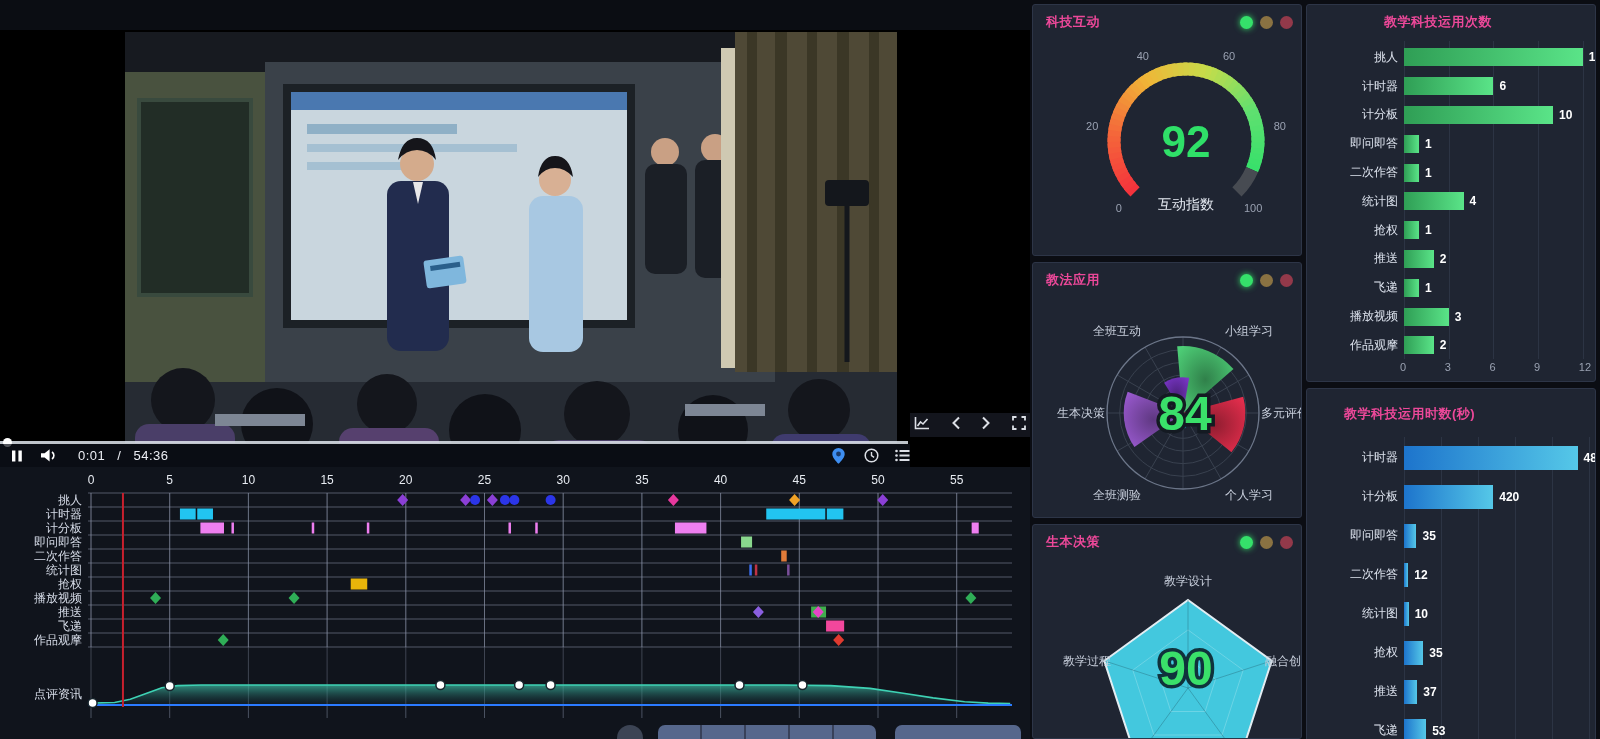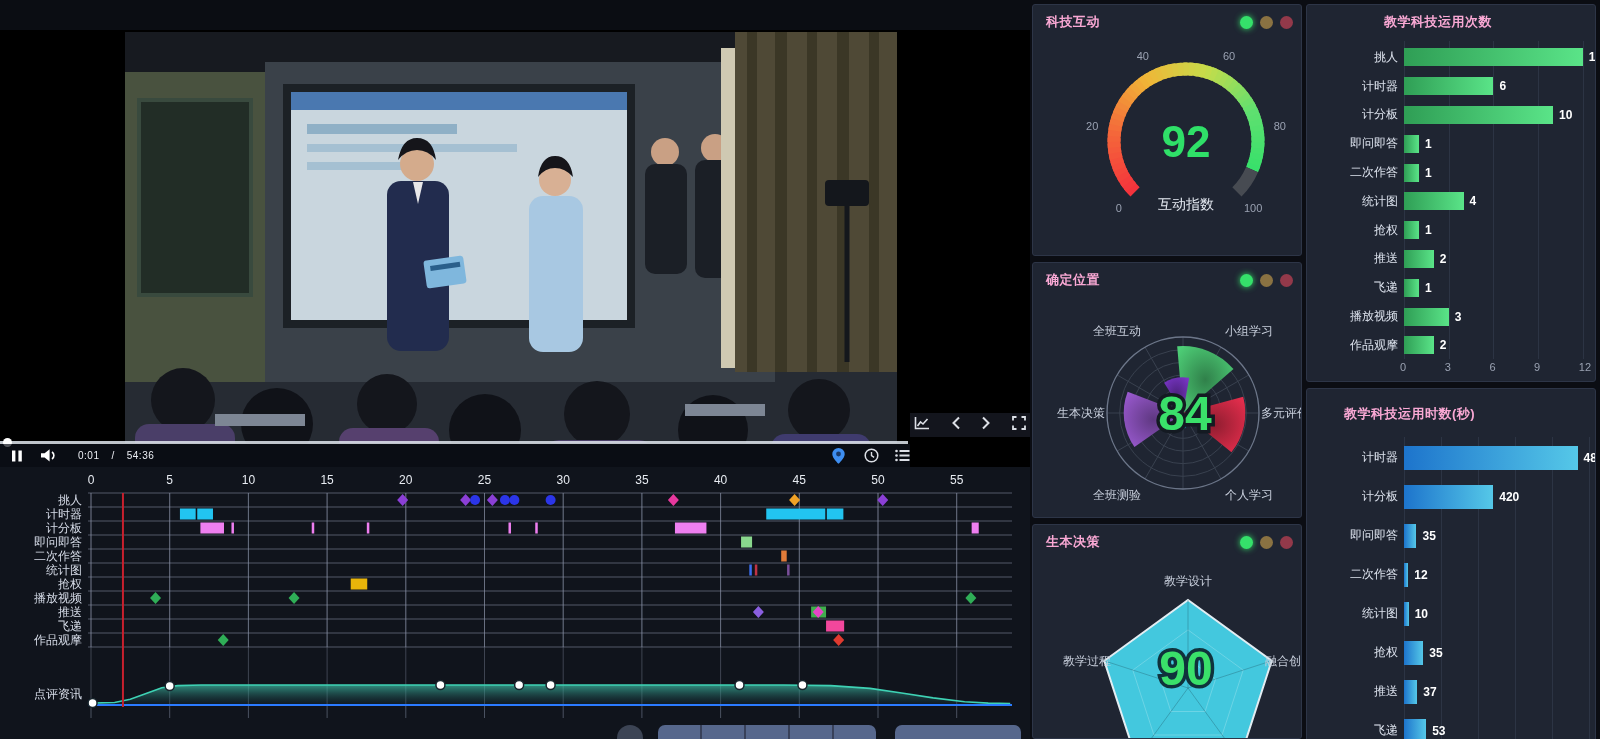--- a/index.html
+++ b/index.html
@@ -15,34 +15,34 @@
   .hdr-title{color:#f2f5fa;font-size:15px;font-weight:bold;margin-left:8px;letter-spacing:1px;}
   .hdr-sub{color:#e6eaf2;font-size:13px;font-weight:bold;margin-left:16px;letter-spacing:1px;}
   .info-ic{width:18px;height:18px;border-radius:50%;background:#29a8e0;color:#fff;font-size:12px;font-weight:bold;
     display:flex;align-items:center;justify-content:center;margin-left:10px;font-family:"Liberation Serif",serif;font-style:italic;}
   .video{position:absolute;left:0;top:30px;width:1030px;height:437px;background:#000;overflow:hidden;}
   .scene{position:absolute;left:125px;top:2px;width:772px;height:411px;}
   .seekbar{position:absolute;left:0;top:411px;width:908px;height:3px;background:rgba(225,230,238,.85);}
   .seekdot{position:absolute;left:3px;top:-3px;width:9px;height:9px;border-radius:50%;background:#fff;}
   .controls{position:absolute;left:0;top:414px;width:910px;height:23px;background:rgba(14,18,28,.72);display:flex;align-items:center;color:#e8ebf2;}
   .ctl{display:flex;align-items:center;justify-content:center;height:100%;}
-  .time{font-size:10px;color:#eceef4;letter-spacing:.5px;}
+  .time{font-size:13px;color:#eceef4;letter-spacing:.5px;}
   .ctl-right{position:absolute;top:0;height:100%;display:flex;align-items:center;}
   .side-toolbar{position:absolute;left:910px;top:413px;width:120px;height:24px;background:#13151d;display:flex;align-items:center;justify-content:space-between;padding:0 4px;box-sizing:border-box;}
   
   .timeline{position:absolute;left:0;top:467px;width:1030px;height:272px;background:#10141c;overflow:hidden;}
   .tl-svg{position:absolute;left:0;top:0;}
   .cut-circle{position:absolute;left:617px;top:258px;width:26px;height:26px;border-radius:50%;background:#3c4454;}
   .cut-group{position:absolute;top:258px;height:26px;border-radius:7px;background:#56678c;display:flex;overflow:hidden;}
   .cut-seg{flex:1;border-right:2px solid #38415a;}
   .cut-seg:last-child{border-right:none;}
   
   .panel{position:absolute;background:#1f2532;border:1px solid #2d3547;border-radius:3px;box-sizing:border-box;overflow:hidden;}
   .p-head{position:absolute;left:13px;top:8px;right:8px;height:18px;display:flex;align-items:center;}
-  .p-title{color:#f9a8d4;font-size:13px;font-weight:bold;letter-spacing:.5px;}
+  .p-title{color:#ec4899;font-size:13px;font-weight:bold;letter-spacing:.5px;}
   .leds{margin-left:auto;display:flex;gap:7px;}
   .led{width:13px;height:13px;border-radius:50%;}
   .psvg{position:absolute;left:0;top:0;}
   
   .bars-wrap{position:absolute;left:0;right:0;top:0;bottom:0;}
   .gridv{position:absolute;width:1px;background:#2c3444;}
   .bar-row{position:absolute;left:6px;right:8px;display:flex;align-items:center;}
   .bar-lab{width:85px;text-align:right;color:#dde3ee;font-size:12px;flex:0 0 auto;margin-right:6px;}
   .bar{flex:0 0 auto;}
   .bar-val{color:#fff;font-size:12px;font-weight:bold;margin-left:6px;}
@@ -476,21 +476,21 @@
         <path d="M150 150 L147.0997032702765 164.92073318840448 A15.200000000000001 15.200000000000001 0 0 0 152.90029672972346 164.92073318840448 Z" fill="url(#rs4)"></path>
         <text x="108.00000000000003" y="71.78976446696939" text-anchor="end" fill="#c8cfdc" font-size="12">全班互动</text>
         <text x="192" y="71.7897644669694" text-anchor="start" fill="#c8cfdc" font-size="12">小组学习</text>
         <text x="228" y="154" text-anchor="start" fill="#c8cfdc" font-size="12">多元评价</text>
         <text x="192" y="236.21023553303058" text-anchor="start" fill="#c8cfdc" font-size="12">个人学习</text>
         <text x="107.99999999999997" y="236.21023553303058" text-anchor="end" fill="#c8cfdc" font-size="12">全班测验</text>
         <text x="72" y="154" text-anchor="end" fill="#c8cfdc" font-size="12">生本决策</text>
         <text x="152" y="167" text-anchor="middle" fill="#3ae06a" font-size="48" font-weight="bold" stroke="#141a22" stroke-width="7" paint-order="stroke">84</text>
       </svg>
     <div class="p-head">
-      <span class="p-title">确定位置</span>
+      <span class="p-title">教法应用</span>
       <span class="leds">
           <span class="led" style="background: rgb(53, 224, 106); box-shadow: rgb(53, 224, 106) 0px 0px 6px;"></span>
           <span class="led" style="background: rgb(138, 114, 66);"></span>
           <span class="led" style="background: rgb(147, 57, 74);"></span>
         </span>
     </div>
   </div>
 
   <div class="panel" id="penta-panel" style="left:1032px;top:524px;width:270px;height:215px;">
     <svg class="psvg" id="penta-svg" width="270" height="215" viewBox="0 0 270 215">

